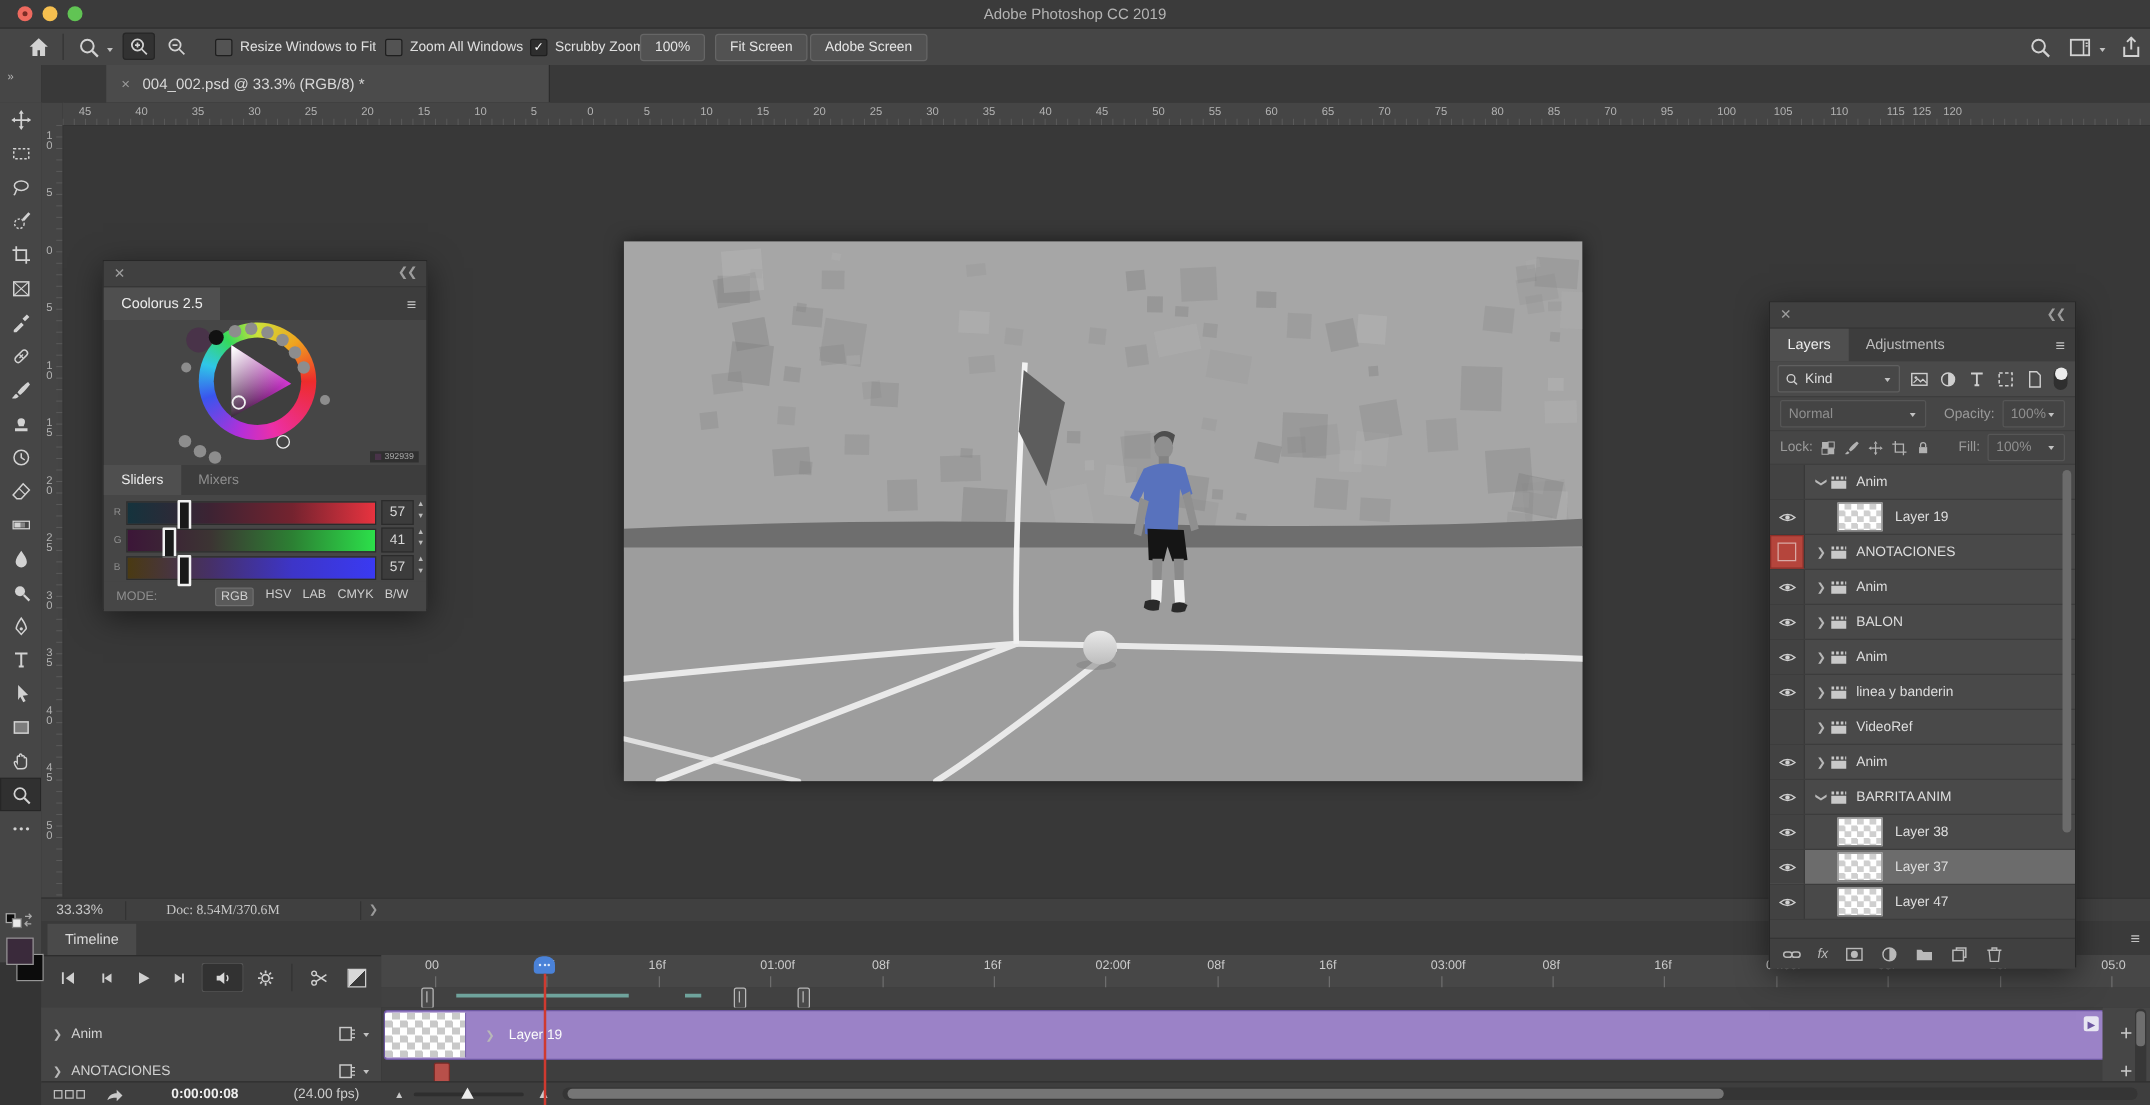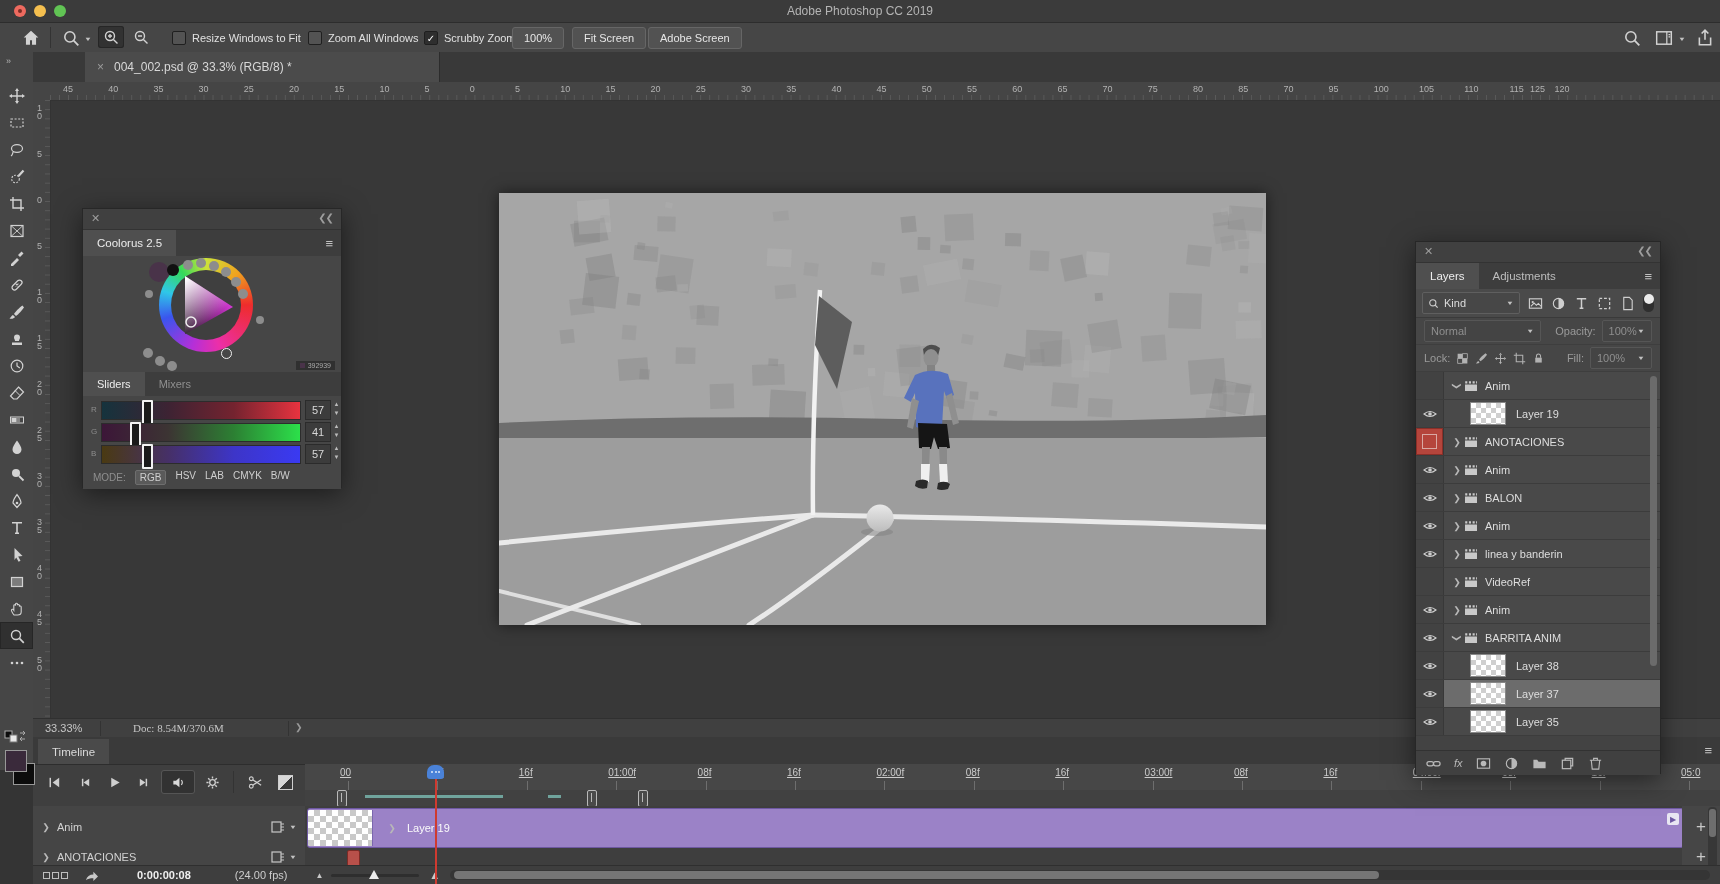--- a/index.html
+++ b/index.html
@@ -100,21 +100,21 @@
   .sl-track{position:absolute;left:18px;top:2px;width:198px;height:17px;border:1px solid #2c2c2c;}
   .sl-thumb{position:absolute;top:-2px;width:7px;height:21px;background:#1a1a1a;border:2px solid #f2f2f2;border-radius:1px;}
   .sl-val{position:absolute;left:222px;top:1px;width:24px;height:18px;background:#3c3c3c;border:1px solid #2b2b2b;
           font-size:11px;color:#d8d8d8;text-align:center;line-height:18px;}
   .sl-step{position:absolute;left:250px;top:1px;font-size:6px;color:#bbb;line-height:9px;text-align:center;width:7px;}
   #tr-r .sl-track{background:linear-gradient(to right,#15333d,#3d2333,#74232f,#e8333f);}
   #tr-g .sl-track{background:linear-gradient(to right,#3c1638,#3c3433,#2c8033,#2ce04a);}
   #tr-b .sl-track{background:linear-gradient(to right,#4a3a12,#463067,#3d35c8,#3a3af2);}
   #mode-row{height:24px;background:#464646;font-size:10px;color:#8f8f8f;display:flex;align-items:center;gap:9px;padding-left:10px;}
   .mode-opt{color:#cfcfcf;}
-  .mode-opt.active{background:#5a5a5a;border:1px solid #6e6e6e;border-radius:2px;padding:1px 4px;}
+  .mode-opt.active{background:#5a5a5a;border:1px solid #6e6e6e;border-radius:2px;padding:1px 4px;margin-left:37px;}
 
   
   #layerspanel{left:1415px;top:241px;width:244px;height:531px;}
   #lp-filter{height:28px;background:#4a4a4a;display:flex;align-items:center;padding:0 6px;gap:8px;border-bottom:1px solid #3a3a3a;}
   #kind-box{width:86px;height:20px;border:1px solid #5f5f5f;border-radius:2px;background:#474747;
             display:flex;align-items:center;gap:5px;padding:0 5px;font-size:11px;color:#dcdcdc;}
   .f-ic{width:15px;height:15px;color:#cfcfcf;}
   #lp-toggle{width:11px;height:18px;border-radius:6px;background:#2f2f2f;position:relative;}
   #lp-toggle::after{content:"";position:absolute;left:0.5px;top:0;width:10px;height:10px;border-radius:50%;background:#ececec;}
   .lp-row{height:26px;display:flex;align-items:center;padding:0 8px;gap:6px;font-size:11px;color:#9a9a9a;background:#464646;border-bottom:1px solid #3e3e3e;}
@@ -142,21 +142,21 @@
   #timeline{left:33px;top:737px;width:1687px;height:147px;background:#3f3f3f;}
   #tl-tabrow{position:absolute;left:0;top:0;width:100%;height:27px;background:#3a3a3a;border-bottom:1px solid #2d2d2d;}
   #tl-tab{position:absolute;left:5px;top:2px;height:25px;padding:0 14px;background:#4a4a4a;display:flex;align-items:center;font-size:11.5px;color:#dadada;}
   #tl-menu{position:absolute;right:8px;top:6px;color:#c2c2c2;font-size:13px;}
   #transport{position:absolute;left:0;top:27px;width:272px;height:36px;border-right:1px solid #333;display:flex;align-items:center;gap:4px;padding-left:8px;}
   .tp-btn{width:26px;height:24px;display:flex;align-items:center;justify-content:center;color:#cfcfcf;}
   .tp-btn svg{width:15px;height:15px;}
   #audio-btn{background:#323232;box-shadow:inset 0 0 0 1px #555;border-radius:3px;width:34px;}
   #trans-sq{width:13px;height:13px;border:1px solid #cfcfcf;background:linear-gradient(135deg,#d8d8d8 50%,#3a3a3a 50%);}
   #tl-ruler{position:absolute;left:272px;top:27px;right:0;height:26px;background:#474747;border-bottom:1px solid #3a3a3a;}
-  .tlr-num{position:absolute;top:3px;font-size:10px;color:#cbcbcb;text-decoration:underline;}
+  .tlr-num{position:absolute;top:3px;font-size:10px;color:#cbcbcb;}
   .tlr-tick{position:absolute;top:17px;width:1px;height:9px;background:#6e6e6e;}
   #workarea{position:absolute;left:272px;top:53px;right:0;height:16px;background:#414141;border-bottom:1px solid #353535;}
   .wa-handle{position:absolute;top:0px;width:8px;height:15px;background:#4a4a4a;border:1px solid #b9b9b9;border-radius:2px;}
   .wa-handle::after{content:"";position:absolute;left:2.5px;top:2px;width:1.5px;height:9px;background:#b9b9b9;}
   .teal{position:absolute;top:5px;height:3px;background:#6fa39c;}
   .track-head{position:absolute;left:0;width:272px;height:42px;background:#454545;border-right:1px solid #333;border-bottom:1px solid #363636;
               display:flex;align-items:center;font-size:11px;color:#d2d2d2;}
   .track-lane{position:absolute;left:272px;right:38px;height:42px;border-bottom:1px solid #363636;background:#3e3e3e;}
   .plus-cell{position:absolute;right:0;width:38px;height:42px;border-bottom:1px solid #363636;background:#464646;
              display:flex;align-items:center;justify-content:center;color:#c9c9c9;font-size:17px;}
@@ -1122,21 +1122,21 @@
             <span class="lname">Layer 37</span>
         </div>
         <div class="lrow">
           <div class="eyecell">
             <svg width="14" height="10" viewBox="0 0 14 10">
               <path d="M1 5Q7 0 13 5 7 10 1 5Z" fill="none" stroke="#cfcfcf" stroke-width="1.1"></path>
               <circle cx="7" cy="5" r="1.8" fill="#cfcfcf"></circle>
             </svg>
           </div>
           <span class="lthumb"></span>
-            <span class="lname">Layer 35</span>
+            <span class="lname">Layer 47</span>
         </div>
         <div id="lp-scroll"></div>
     </div>
     <div id="lp-foot">
       <svg class="foot-ic" viewBox="0 0 16 16">
           <rect x="1" y="6" width="7" height="4.5" rx="2.2" fill="none" stroke="#b9b9b9" stroke-width="1.3"></rect>
           <rect x="8" y="6" width="7" height="4.5" rx="2.2" fill="none" stroke="#b9b9b9" stroke-width="1.3"></rect>
         </svg>
       <span class="fx-t">fx</span>
       <svg class="foot-ic" viewBox="0 0 16 16">

